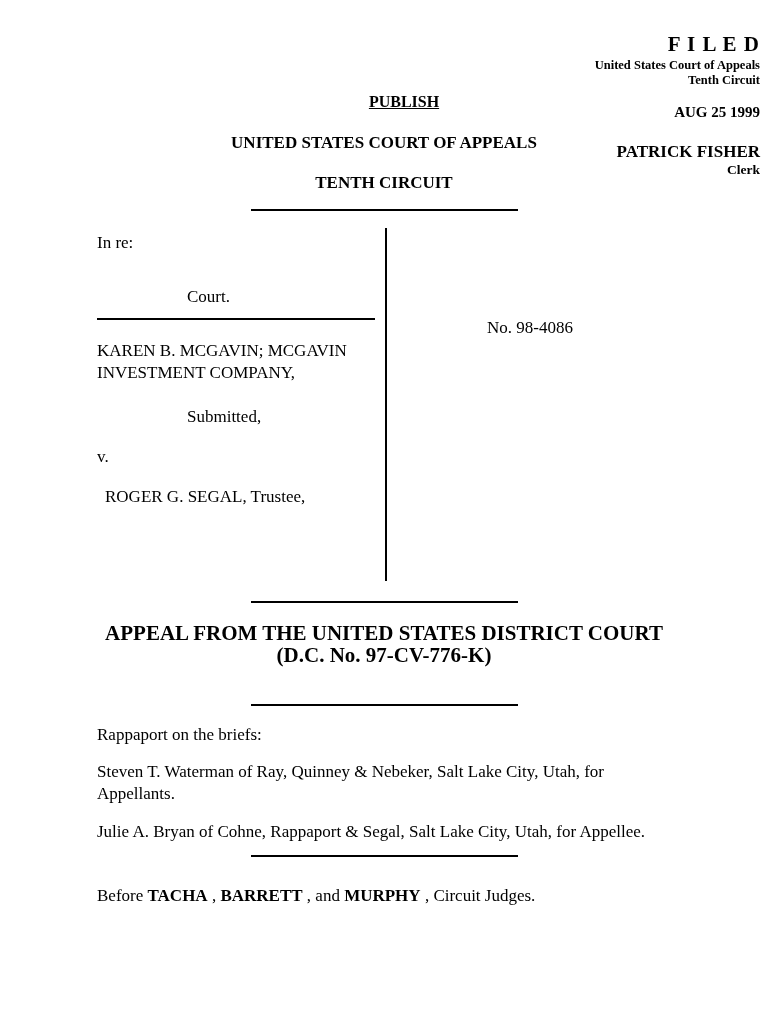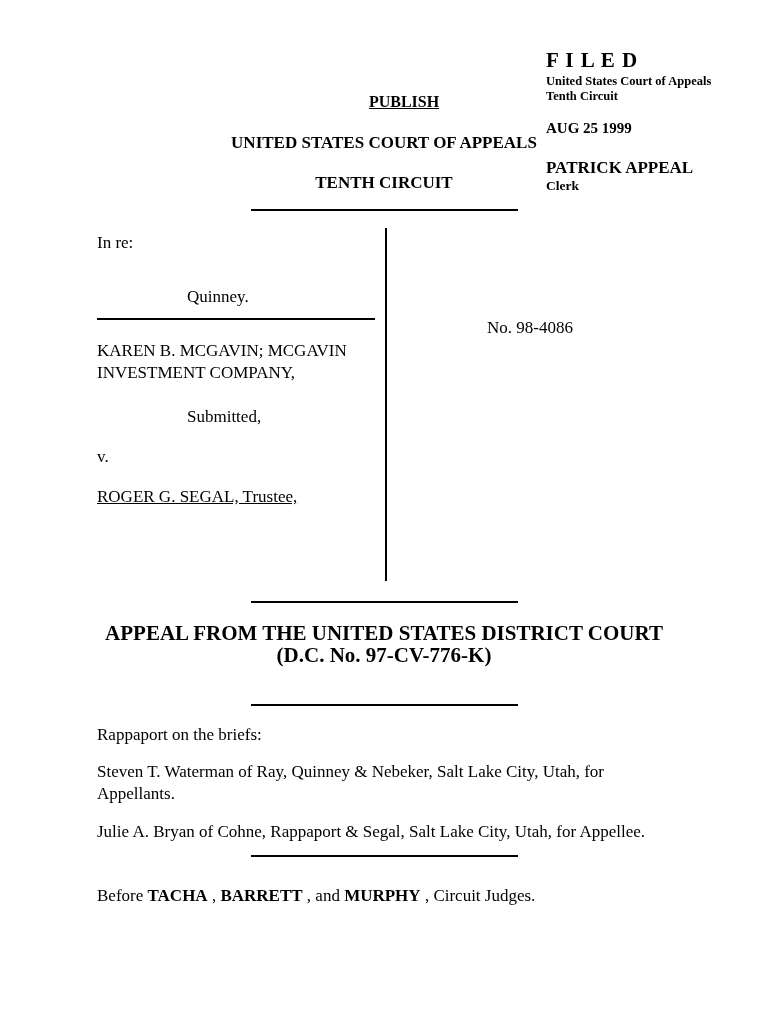--- a/index.html
+++ b/index.html
@@ -11,23 +11,23 @@
     color: #000000;
     font-family: "Liberation Serif", "DejaVu Serif", serif;
     font-size: 17px;
     overflow: hidden;
   }
 
   
   .stamp {
     position: absolute;
     left: 546px;
-    top: 48px;
+    top: 32px;
     width: 214px;
-    text-align: left;
+    text-align: right;
     font-weight: bold;
     line-height: 1.15;
   }
   .stamp-filed { font-size: 21px; letter-spacing: 1px; }
   .stamp-court { font-size: 12.5px; margin-top: 2px; }
   .stamp-circuit { font-size: 12.5px; }
   .stamp-date { font-size: 15px; margin-top: 17px; }
   .stamp-clerk-name { font-size: 17px; margin-top: 21px; }
   .stamp-clerk-title { font-size: 13.5px; }
 
@@ -53,21 +53,21 @@
     width: 278px;
     line-height: 22px;
   }
   .row-inre { margin: 0 0 32px 0; }
   .row-debtor-name { margin: 0 0 18px 0; }
   .row-indent { padding-left: 90px; }
   .caption-hr { border-top: 2px solid #000; height: 0; margin: 10px 0 20px 0; }
   .row-appellants-names { margin: 0 0 22px 0; }
   .row-appellants-label { margin: 0 0 18px 0; }
   .row-v { margin: 0 0 18px 0; }
-  .row-appellee-name { margin: 0 0 18px 0; text-decoration: underline; }
+  .row-appellee-name { margin: 0 0 18px 8px; }
 
   .caption-divider {
     position: absolute;
     left: 385px;
     top: 228px;
     height: 353px;
     border-left: 2px solid #000;
     width: 0;
   }
   .case-number {
@@ -111,35 +111,35 @@
 </head>
 <body>
 
 <div class="page">
 
   <div class="stamp">
     <div class="stamp-filed">F I L E D</div>
     <div class="stamp-court">United States Court of Appeals</div>
     <div class="stamp-circuit">Tenth Circuit</div>
     <div class="stamp-date">AUG 25 1999</div>
-    <div class="stamp-clerk-name">PATRICK APPEAL</div>
+    <div class="stamp-clerk-name">PATRICK FISHER</div>
     <div class="stamp-clerk-title">Clerk</div>
   </div>
 
   <div class="center-line publish">
     <span>PUBLISH</span>
   </div>
   <div class="center-line court-title">UNITED STATES COURT OF APPEALS</div>
   <div class="center-line circuit-title">TENTH CIRCUIT</div>
 
   <div class="hr hr1"></div>
 
   <div class="caption-left">
     <div class="row-inre">In re:</div>
-    <div class="row-indent">Quinney.</div>
+    <div class="row-indent">Court.</div>
     <div class="caption-hr"></div>
     <div class="row-appellants-names">KAREN B. MCGAVIN; MCGAVIN INVESTMENT COMPANY,</div>
     <div class="row-indent row-appellants-label">Submitted,</div>
     <div class="row-v">v.</div>
     <div class="row-appellee-name">ROGER G. SEGAL, Trustee,</div>
   </div>
 
   <div class="caption-divider"></div>
 
   <div class="case-number">No. 98-4086</div>

